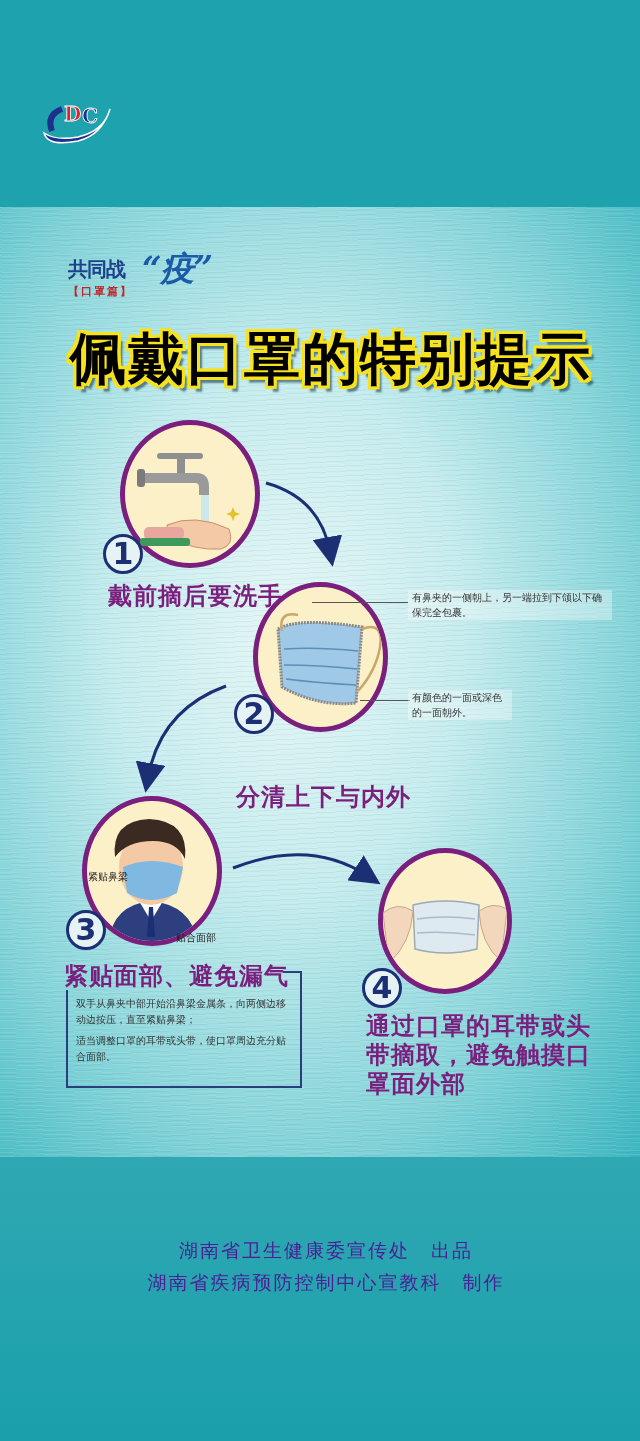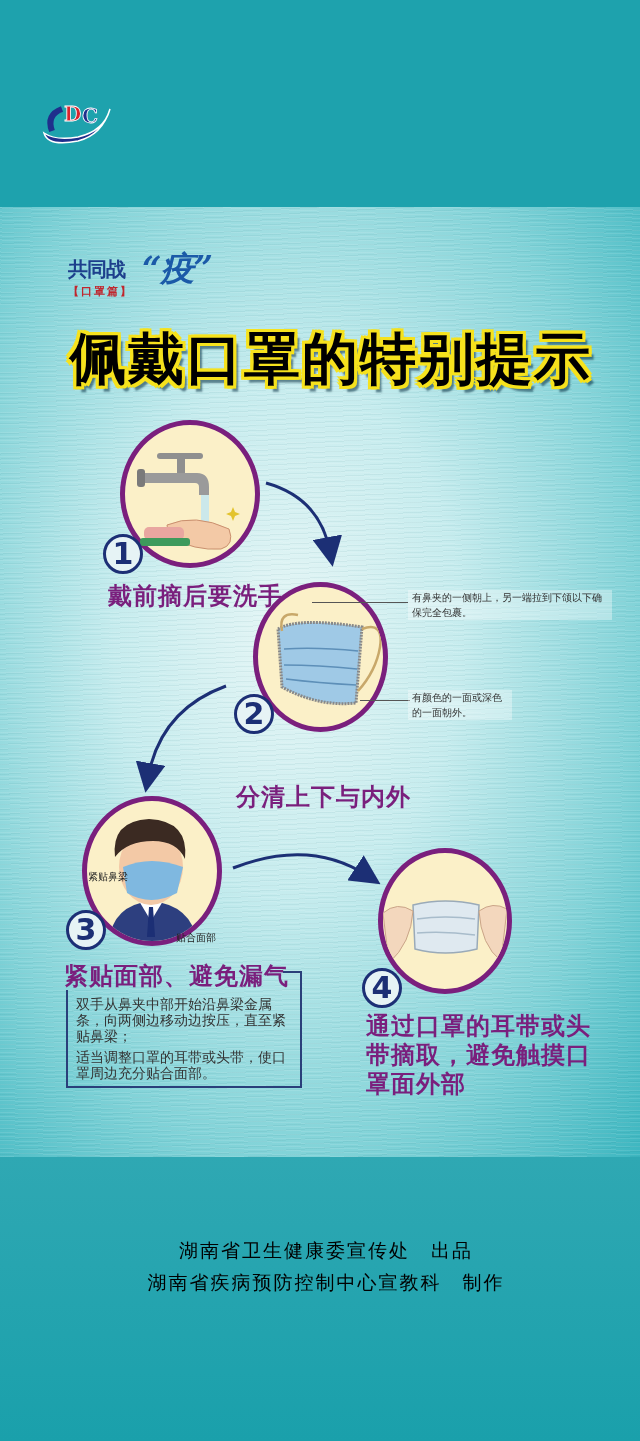--- a/index.html
+++ b/index.html
@@ -68,35 +68,35 @@
     letter-spacing: 1px; white-space: nowrap;
   }
   .note {
     position: absolute; font-size: 10px; color: #333; line-height: 15px;
     background: rgba(255,255,255,0.35); padding: 0 4px;
   }
   .callout-line { position: absolute; height: 1px; background: #555; }
   .detail-box {
     position: absolute; left: 66px; top: 990px; width: 236px; height: 98px;
     border: 2px solid #2a3f7a; border-top: none;
-    padding: 6px 8px; font-size: 14px; color: #333; line-height: 16px;
+    padding: 6px 8px; font-size: 10px; color: #333; line-height: 16px;
   }
   .detail-box p + p { margin-top: 5px; }
   .box-topline { position: absolute; left: 283px; top: 971px; width: 19px; height: 2px; background: #2a3f7a; }
   .box-rightline { position: absolute; left: 300px; top: 971px; width: 2px; height: 20px; background: #2a3f7a; }
 
   .step4-label {
     position: absolute; left: 366px; top: 1012px; width: 240px;
     color: #7a1f7d; font-weight: bold; font-size: 24px; line-height: 29px; letter-spacing: 1px;
   }
   .face-tag { position: absolute; font-size: 10px; color: #222; }
 
   .credits {
     position: absolute; left: 0; width: 640px; text-align: center;
-    color: #000000; font-size: 19px; letter-spacing: 2px; padding-left: 12px;
+    color: #4c1d95; font-size: 19px; letter-spacing: 2px; padding-left: 12px;
   }
   svg.arrows { position: absolute; left: 0; top: 0; width: 640px; height: 1441px; pointer-events: none; }
 </style>
 </head>
 <body>
 
 <div class="top-band"></div>
 
 <svg class="logo" viewBox="0 0 76 52">
   <path d="M6 38 Q 10 52 40 46 Q 64 40 72 14 Q 66 36 40 42 Q 18 46 6 38 Z" fill="#1f2f8c" stroke="#fff" stroke-width="1.5"></path>

